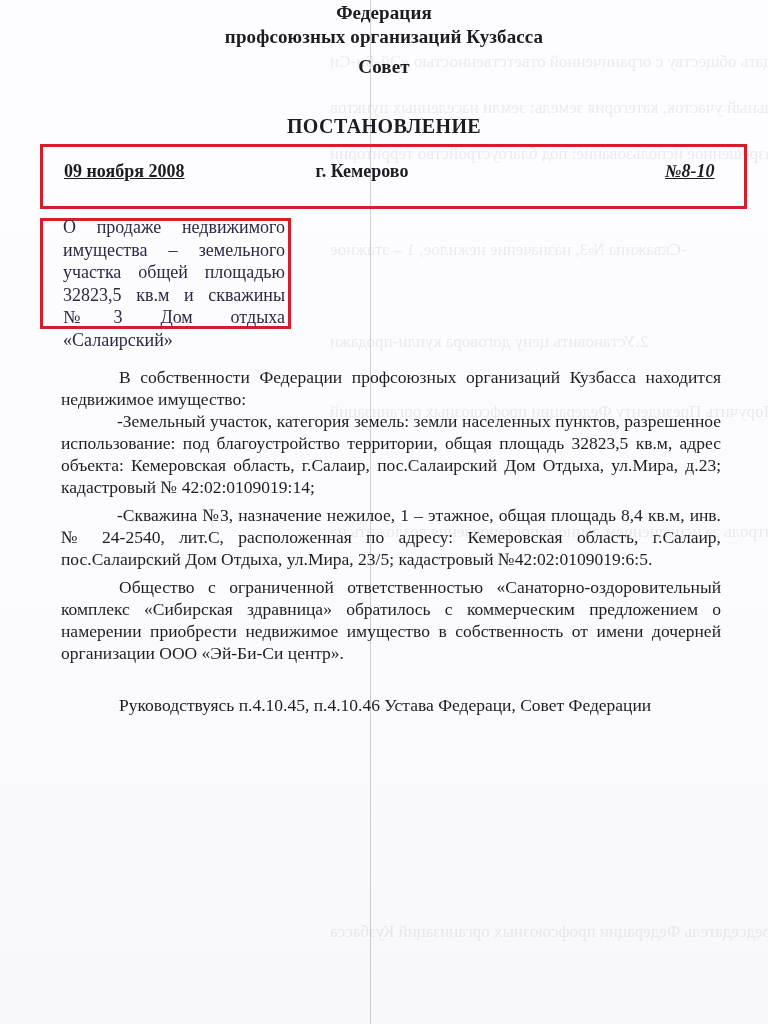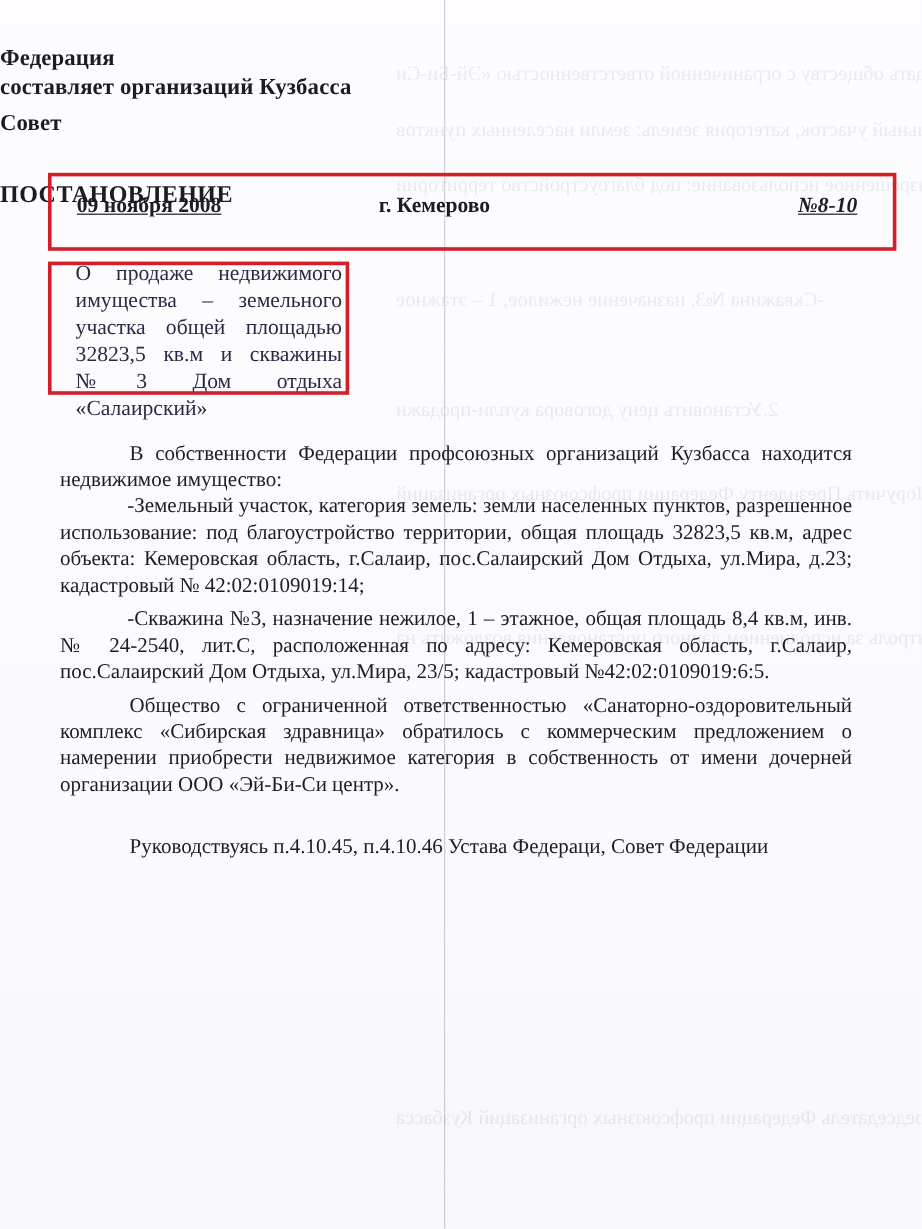--- a/index.html
+++ b/index.html
@@ -34,24 +34,24 @@
     color: rgba(110,110,130,0.13);
     font-size: 17px;
     line-height: 23px;
     white-space: nowrap;
     transform: scaleX(-1);
     pointer-events: none;
   }
   .header-line {
     position: absolute;
     left: 0; width: 768px;
+    text-align: center;
     font-weight: bold;
     font-size: 19px;
     letter-spacing: 0.1px;
-    margin-top: 36px;
   }
   .h-fed { top: 2px; }
   .h-org { top: 26px; }
   .h-council { top: 56px; }
   .h-title { top: 115px; font-size: 20px; letter-spacing: 0.4px; }
 
   .red-box {
     position: absolute;
     border: 3px solid #d41f2b;
     box-sizing: border-box;
@@ -74,21 +74,21 @@
     left: 63px; top: 216px;
     width: 222px;
     font-size: 18px;
     line-height: 22.5px;
     text-align: justify;
     color: #2a2a44;
   }
 
   .body-text {
     position: absolute;
-    left: 50px; top: 366px;
+    left: 61px; top: 366px;
     width: 660px;
     font-size: 17.5px;
     line-height: 22px;
     text-align: justify;
   }
   .body-text p {
     margin: 0;
     text-indent: 58px;
   }
   .body-text p.item {
@@ -111,34 +111,34 @@
   <div class="bleed" style="left:330px; top:142px;">разрешенное использование: под благоустройство территории</div>
   <div class="bleed" style="left:330px; top:238px;">-Скважина №3, назначение нежилое, 1 – этажное</div>
   <div class="bleed" style="left:330px; top:330px;">2.Установить цену договора купли-продажи</div>
   <div class="bleed" style="left:330px; top:400px;">4.Поручить Президенту Федерации профсоюзных организаций</div>
   <div class="bleed" style="left:330px; top:520px;">5.Контроль за исполнением данного постановления возложить на</div>
   <div class="bleed" style="left:330px; top:920px;">Председатель Федерации профсоюзных организаций Кузбасса</div>
 
   <div class="fold-line"></div>
 
   <div class="header-line h-fed">Федерация</div>
-  <div class="header-line h-org">составляет организаций Кузбасса</div>
+  <div class="header-line h-org">профсоюзных организаций Кузбасса</div>
   <div class="header-line h-council">Совет</div>
   <div class="header-line h-title">ПОСТАНОВЛЕНИЕ</div>
 
   <div class="red-box box-meta"></div>
   <div class="red-box box-subject"></div>
 
   <div class="meta-date">09 ноября 2008</div>
   <div class="meta-city">г. Кемерово</div>
   <div class="meta-number">№8-10</div>
 
   <div class="subject">О продаже  недвижимого имущества – земельного участка общей площадью 32823,5 кв.м и  скважины №3 Дом отдыха «Салаирский»</div>
 
   <div class="body-text">
     <p>В собственности Федерации профсоюзных организаций Кузбасса находится недвижимое имущество:</p>
     <p class="item">-Земельный участок, категория земель: земли населенных пунктов, разрешенное использование: под благоустройство территории, общая площадь 32823,5 кв.м, адрес объекта: Кемеровская область, г.Салаир, пос.Салаирский Дом Отдыха, ул.Мира, д.23; кадастровый № 42:02:0109019:14;</p>
     <p class="item gap">-Скважина №3, назначение нежилое, 1 – этажное, общая площадь 8,4 кв.м, инв.№ 24-2540, лит.С, расположенная по адресу: Кемеровская область, г.Салаир, пос.Салаирский Дом Отдыха, ул.Мира, 23/5; кадастровый №42:02:0109019:6:5.</p>
-    <p class="gap">Общество с ограниченной ответственностью «Санаторно-оздоровительный комплекс «Сибирская здравница» обратилось с коммерческим предложением о намерении приобрести недвижимое категория в собственность от имени дочерней организации ООО «Эй-Би-Си центр».</p>
+    <p class="gap">Общество с ограниченной ответственностью «Санаторно-оздоровительный комплекс «Сибирская здравница» обратилось с коммерческим предложением о намерении приобрести недвижимое имущество в собственность от имени дочерней организации ООО «Эй-Би-Си центр».</p>
     <p class="gap-lg">Руководствуясь п.4.10.45, п.4.10.46 Устава Федераци, Совет Федерации</p>
   </div>
 
 </div>
 
 </body></html>

